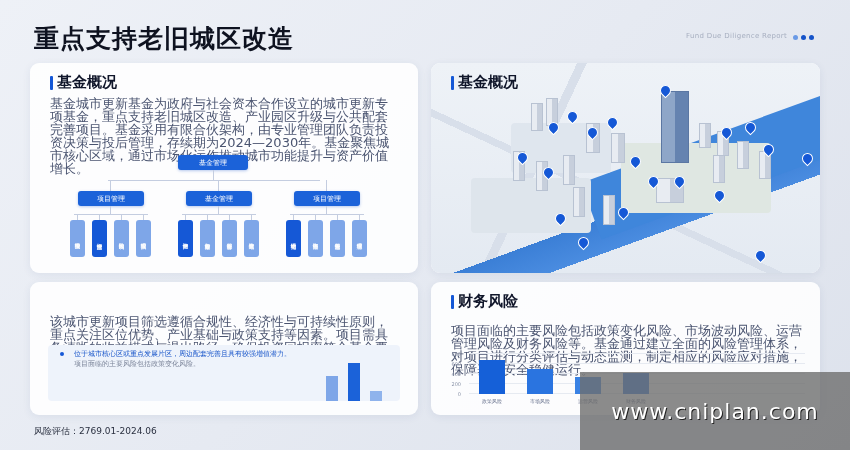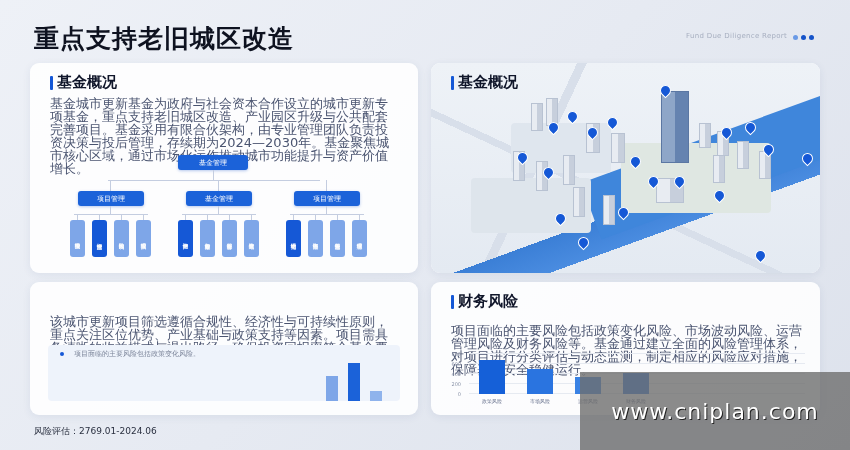--- a/index.html
+++ b/index.html
@@ -218,20 +218,21 @@
     <span class="bar"></span>
     <span>基金概况</span>
   </div>
 </div>
 
 <div class="card" id="card-criteria">
   <div class="card-body" style="top:33px;">该城市更新项目筛选遵循合规性、经济性与可持续性原则，重点关注区位优势、产业基础与政策支持等因素。项目需具备清晰的收益模式与退出路径，确保投资回报率符合基金要求，并对项目风险进行充分评估。</div>
   <div class="crit-box" style="left:18px; top:63px; width:352px;">
     <div class="crit-item" style="top:4px; width:270px;">
       <span class="bullet"></span>
+      <div class="main">位于城市核心区或重点发展片区，周边配套完善且具有较强增值潜力。</div>
       <div class="sub">项目面临的主要风险包括政策变化风险。</div>
     </div>
     <div id="minichart">
         <div class="minibar" style="left: 278px; height: 25.2px; bottom: 0px; background: rgb(126, 166, 232);"></div>
         <div class="minibar" style="left: 300px; height: 37.8px; bottom: 0px; background: rgb(27, 98, 217);"></div>
         <div class="minibar" style="left: 322px; height: 10.5px; bottom: 0px; background: rgb(143, 179, 236);"></div>
       </div>
   </div>
 </div>
 

